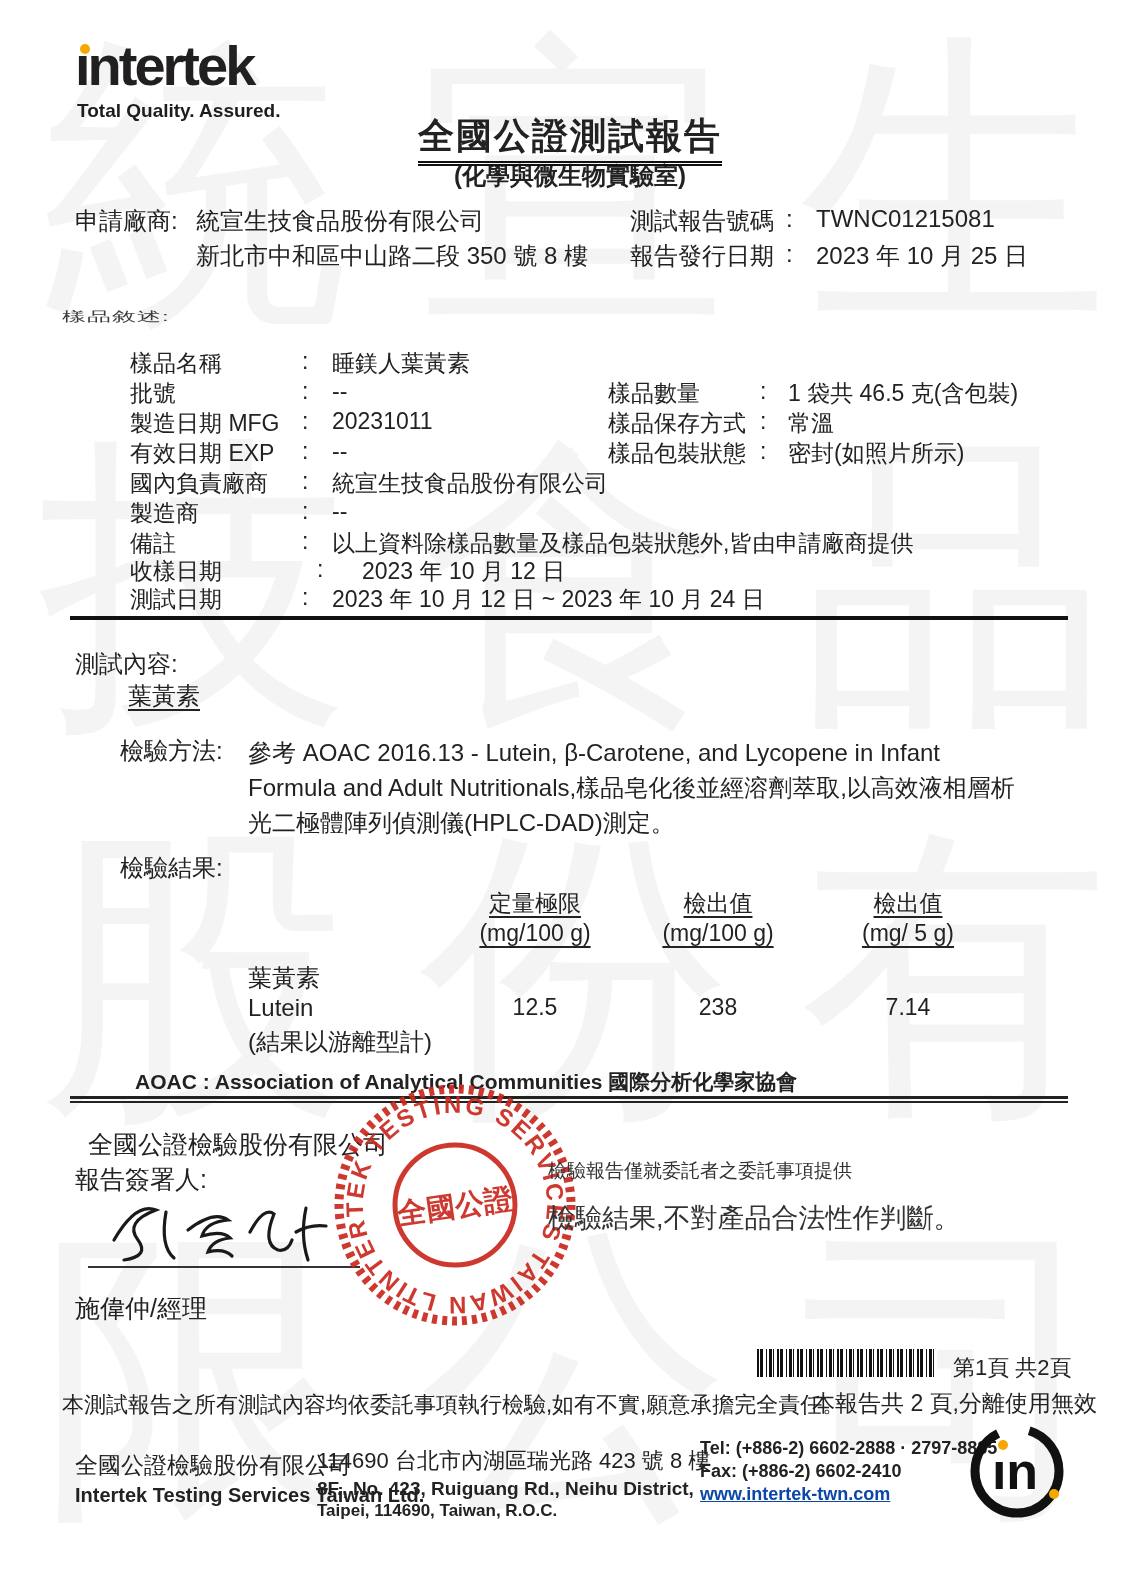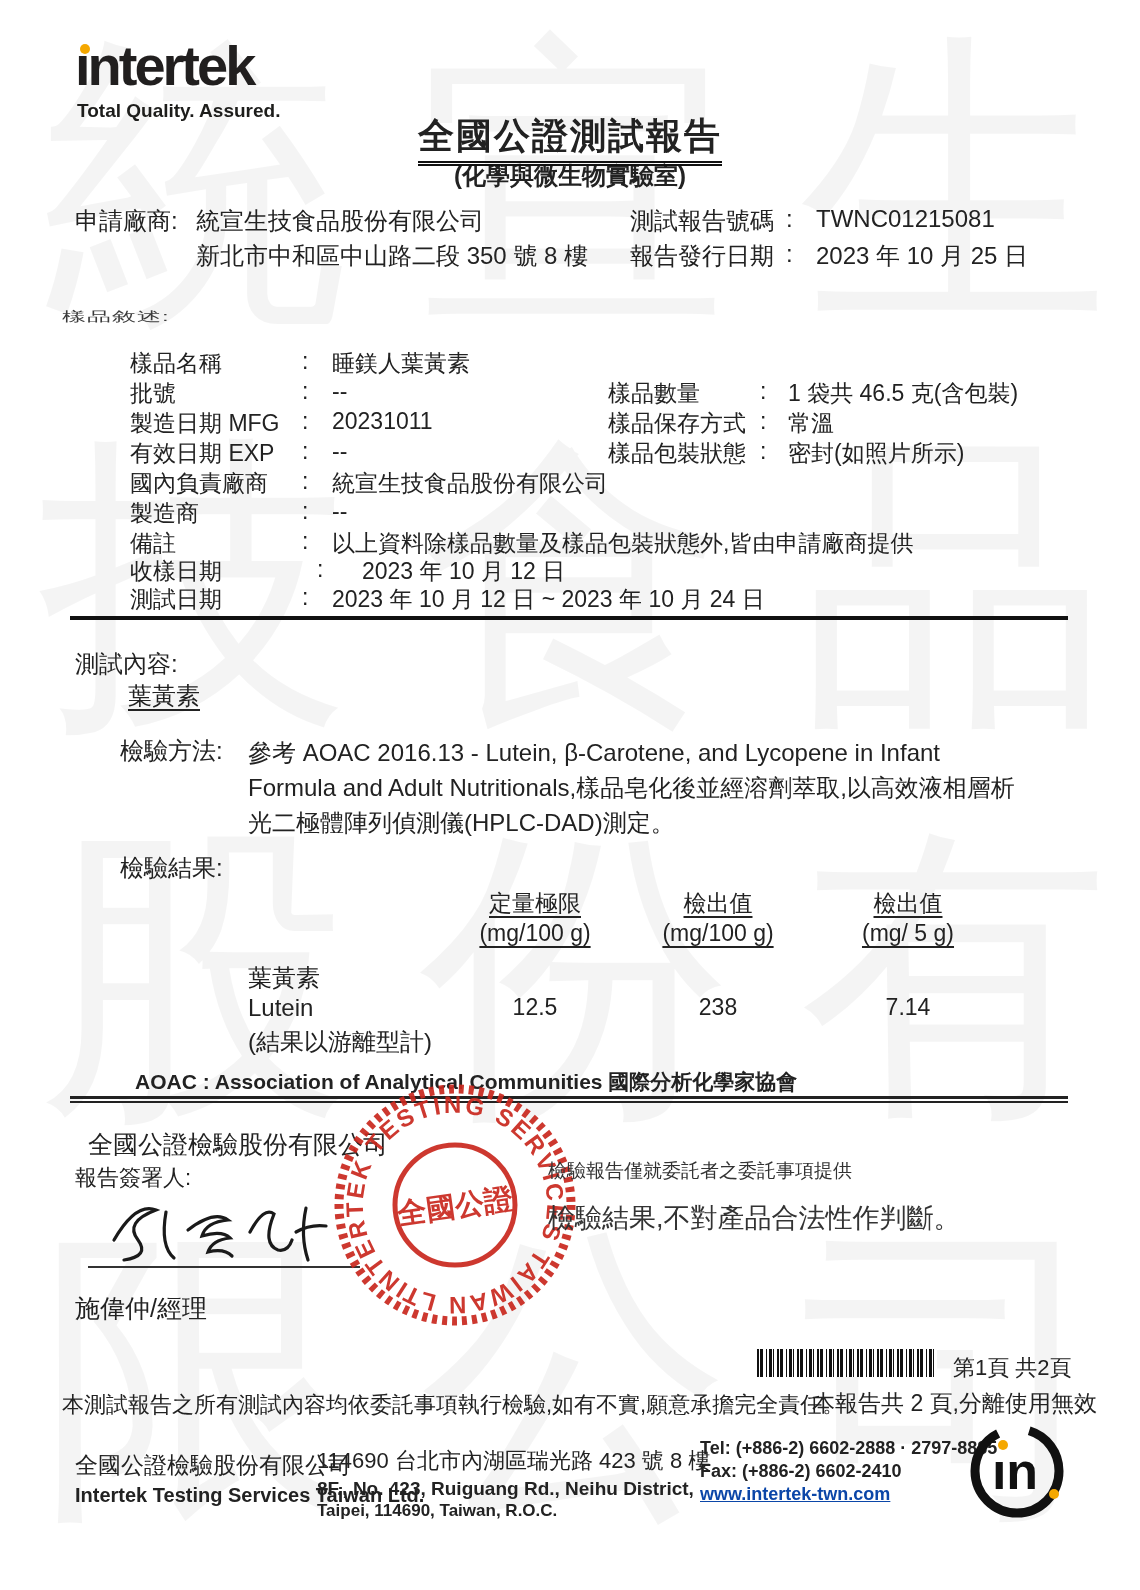--- a/index.html
+++ b/index.html
@@ -167,21 +167,21 @@
   <div class="abs t24" style="left:248px;top:1026px;">(結果以游離型計)</div>
   <div class="ccell" style="left:535px;top:994px;">12.5</div>
   <div class="ccell" style="left:718px;top:994px;">238</div>
   <div class="ccell" style="left:908px;top:994px;">7.14</div>
 
   <div class="abs bold" style="left:135px;top:1068px;font-size:21px;">AOAC : Association of Analytical Communities 國際分析化學家協會</div>
 
   <div class="rule-double" style="top:1096px;"></div>
 
   <div class="abs" style="left:88px;top:1128px;font-size:25px;">全國公證檢驗股份有限公司</div>
-  <div class="abs" style="left:75px;top:1163px;font-size:22px;">報告簽署人:</div>
+  <div class="abs" style="left:75px;top:1163px;font-size:25px;">報告簽署人:</div>
 
   <svg class="abs" style="left:100px;top:1192px;" width="240" height="75" viewBox="0 0 240 75">
     <g fill="none" stroke="#1a1a1a" stroke-width="3.2" stroke-linecap="round">
       <path d="M14 48 q22 -38 42 -30 q-32 12 -18 30 q12 16 -14 20"></path>
       <path d="M66 20 q-6 34 8 46"></path>
       <path d="M88 38 q26 -20 40 -10 q-22 2 -26 16 q20 -6 28 2 q-18 2 -22 14 q16 -4 24 4"></path>
       <path d="M150 40 q14 -26 24 -18 q-12 30 4 36 q10 2 14 -10"></path>
       <path d="M206 16 q-6 28 2 52"></path>
       <path d="M196 40 q14 -8 30 -6"></path>
     </g>

